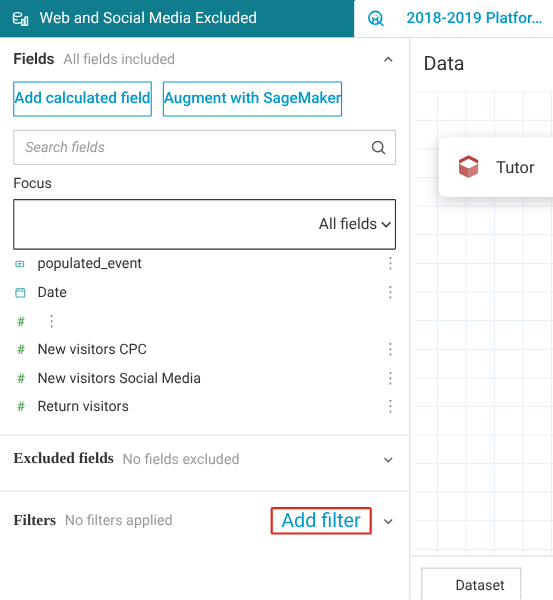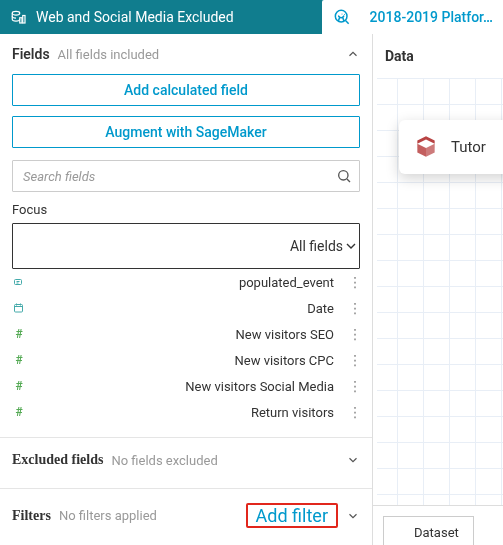--- a/index.html
+++ b/index.html
@@ -11,21 +11,21 @@
   .main { display: flex; height: calc(545px - 34px); }
   .left { width: 373px; border-right: 1px solid #ddd; display: flex; flex-direction: column; }
   .right { flex: 1; display: flex; flex-direction: column; }
 
   .section-header { display: flex; align-items: center; padding: 12px 12px; gap: 8px; }
   .section-header .title { font-weight: 600; color: #333; font-size: 14px; }
   .section-header .sub { color: #999; font-size: 13px; }
   .section-header .spacer { flex: 1; }
   .chev { width: 14px; height: 14px; color: #555; }
 
-  .actions { padding: 0 12px; display: flex; flex-direction: column; gap: 10px; text-align: right; }
+  .actions { padding: 0 12px; display: flex; flex-direction: row; gap: 10px; text-align: right; }
   .btn-outline { border: 1px solid #0099cc; color: #0099cc; background: #fff; height: 32px; display: flex; align-items: center; justify-content: center; font-size: 14px; font-weight: 500; cursor: pointer; border-radius: 1px; }
 
   .search-wrap { margin: 12px 12px 0 12px; position: relative; }
   .search-input { width: 100%; height: 32px; border: 1px solid #ccc; padding: 0 34px 0 10px; font-size: 13px; color: #333; border-radius: 1px; }
   .search-input::placeholder { color: #999; font-style: italic; }
   .search-icon { position: absolute; right: 8px; top: 50%; transform: translateY(-50%); color: #555; }
 
   .focus-block { padding: 10px 12px 0 12px; }
   .focus-label { font-size: 13px; color: #333; margin-bottom: 6px; }
   .focus-select { border: 1px solid #333; height: 46px; display: flex; align-items: center; padding: 0 0; justify-content: flex-end; font-size: 14px; cursor: pointer; border-radius: 1px; }
@@ -33,33 +33,33 @@
   .select-row { display: flex; align-items: center; gap: 6px; padding: 12px 12px 6px 12px; font-size: 13px; }
   .select-row .lbl { color: #999; }
   .select-row .link { color: #0099cc; cursor: pointer; }
   .select-row .sep { color: #ccc; }
 
   .fields-list { padding: 0 4px 6px 12px; }
   .field-row { display: flex; align-items: center; height: 26px; gap: 8px; cursor: pointer; }
   .field-icon { width: 14px; display: flex; justify-content: center; color: #4aa; font-size: 12px; }
   .field-icon.hash { color: #5a5; font-weight: bold; }
   .field-icon.date { color: #4aa; }
-  .field-row .name { flex: 1; font-size: 13px; color: #333; text-align: right; }
+  .field-row .name { flex: 1; font-size: 13px; color: #333; }
   .kebab { color: #888; padding: 0 6px; cursor: pointer; letter-spacing: 0; font-size: 14px; line-height: 1; }
 
   .divider { height: 1px; background: #e5e5e5; margin-top: 6px; }
 
   .bottom-section { display: flex; align-items: center; padding: 14px 12px; gap: 8px; }
   .bottom-section .title { font-weight: 600; color: #333; font-size: 14px; font-family: Liberation Serif, serif; }
   .bottom-section .sub { color: #999; font-size: 13px; }
   .bottom-section .spacer { flex: 1; }
   .add-filter-link { color: #0099cc; font-size: 18px; cursor: pointer; padding: 4px 8px; }
   .highlight-box { border: 2px solid #e1261c; border-radius: 2px; }
 
-  .right .data-header { padding: 14px 12px; font-weight: 700; font-size: 14px; color: #333; }
+  .right .data-header { padding: 14px 12px; font-weight: 400; font-size: 18px; color: #333; }
   .grid-area { position: relative; flex: 1; background-image: linear-gradient(#e8eef6 1px, transparent 1px), linear-gradient(90deg, #e8eef6 1px, transparent 1px); background-size: 26px 26px; background-position: -6px 0; margin: 0 0 0 4px; }
   .float-card { position: absolute; top: 42px; left: 22px; right: -40px; background: #fff; border-radius: 6px; box-shadow: 0 4px 14px rgba(0,0,0,0.18); padding: 14px 14px; display: flex; align-items: center; gap: 12px; }
   .float-card .cube { color: #b84343; }
   .float-card .txt { font-size: 15px; color: #333; }
   .tabs-bottom { border-top: 1px solid #ddd; display: flex; align-items: flex-end; height: 40px; padding-left: 10px; gap: 0; }
   .tab { border: 1px solid #ccc; border-bottom: none; background: #f7f7f7; padding: 8px 14px 6px 14px; font-size: 13px; color: #333; position: relative; top: 1px; cursor: pointer; }
   .tab.active { background: #fff; padding-left: 30px; }
 
   svg { display: block; }
 </style>
@@ -161,21 +161,20 @@
               <line x1="15" y1="3" x2="15" y2="7"></line>
             </svg>
           </span>
           <span class="name">Date</span>
           <span class="kebab">⋮</span>
         </div>
         <div class="field-row">
           <span class="field-icon hash">
             <span style="color:#5a5;font-weight:600;font-size:12px">#</span>
           </span>
-          <span class="name">New visitors SEO</span>
           <span class="kebab">⋮</span>
         </div>
         <div class="field-row">
           <span class="field-icon hash">
             <span style="color:#5a5;font-weight:600;font-size:12px">#</span>
           </span>
           <span class="name">New visitors CPC</span>
           <span class="kebab">⋮</span>
         </div>
         <div class="field-row">

